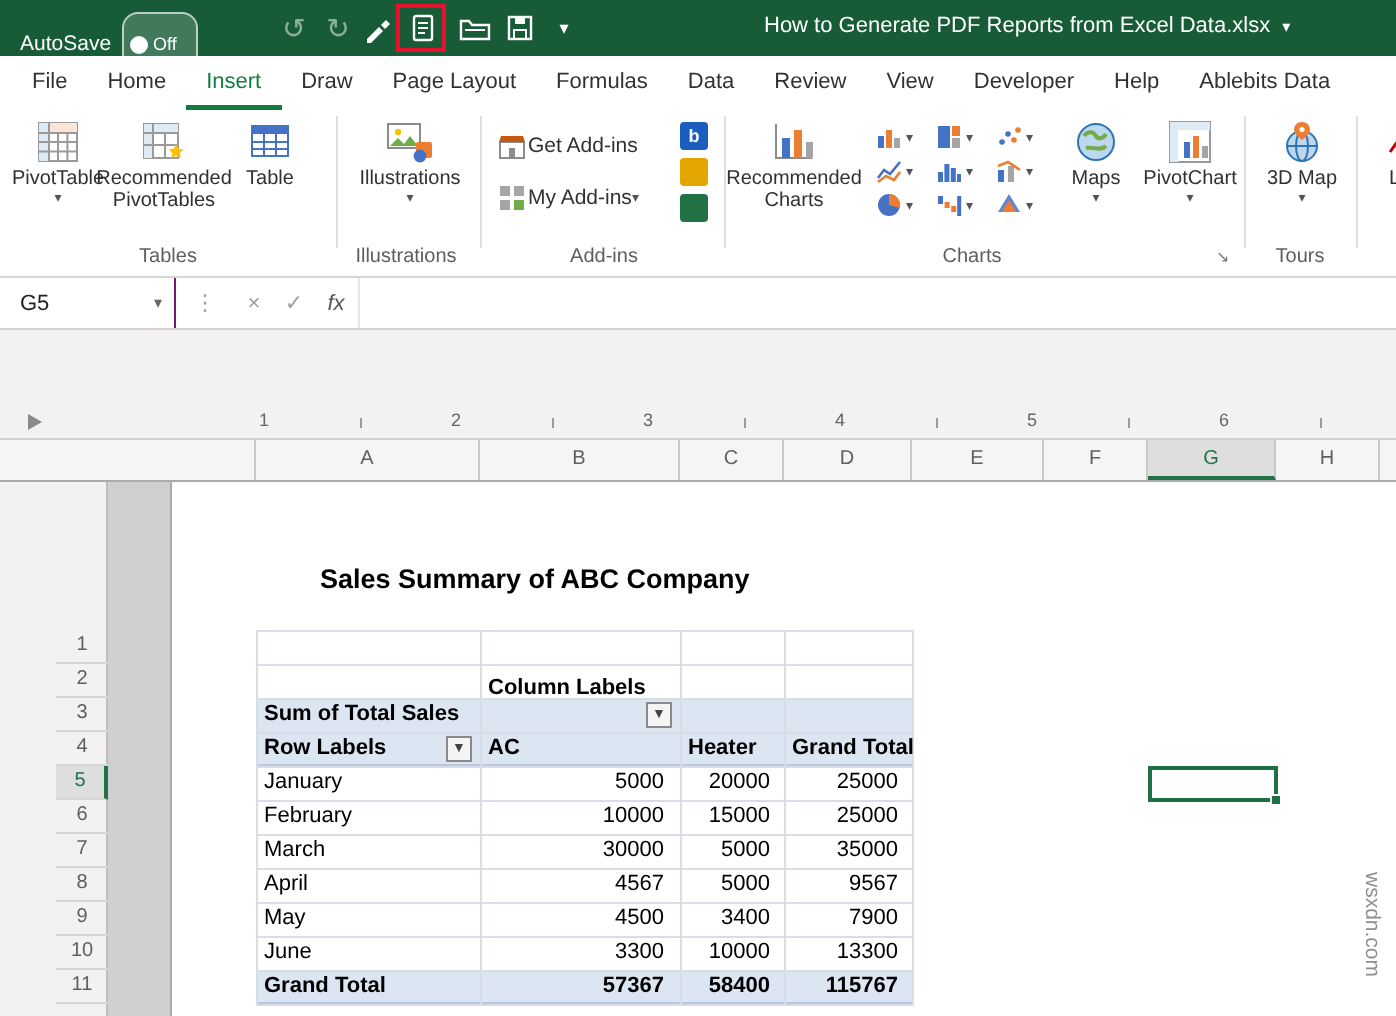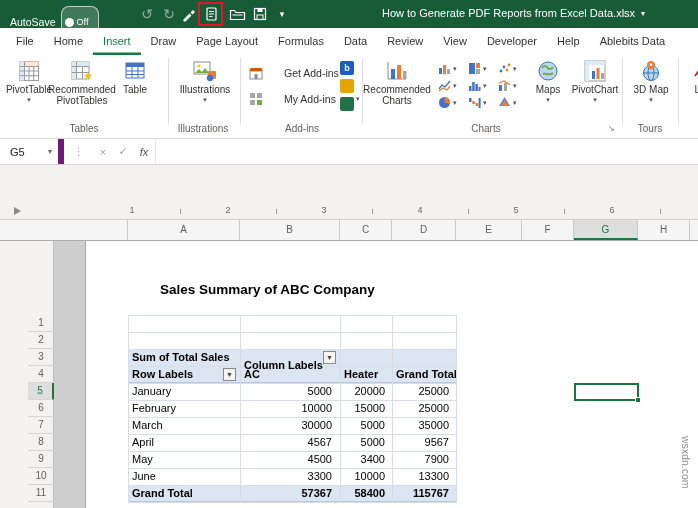--- a/index.html
+++ b/index.html
@@ -27,34 +27,34 @@
   .tab { padding:0 10px; line-height:26px; font-size:11px; color:#323130; white-space:nowrap; }
   .tab.active { color:#107C41; box-shadow:inset 0 -2.5px 0 #107C41; }
 
   
   .ribbon { position:absolute; left:0; top:55px; width:698px; height:84px; background:#fff; border-bottom:1px solid #D8D6D4; }
   .bigbtn { position:absolute; top:3px; height:64px; display:flex; flex-direction:column; align-items:center;
             font-size:10px; color:#323130; text-align:center; cursor:default; }
   .bicon { height:26px; display:flex; align-items:center; }
   .blabel { line-height:11px; }
   .bcaret { font-size:7px; color:#555; line-height:9px; }
-  .smallrow { position:absolute; display:flex; align-items:center; gap:20px; font-size:10.5px; color:#323130; }
+  .smallrow { position:absolute; display:flex; align-items:center; gap:0; font-size:10.5px; color:#323130; }
   .scaret { font-size:7px; color:#555; }
   .chartbtn { position:absolute; display:flex; align-items:center; gap:2px; }
   .miniaddin { position:absolute; width:14px; height:14px; border-radius:2px; font-size:9px; color:#fff;
                display:flex; align-items:center; justify-content:center; font-weight:bold; }
   .gdiv { position:absolute; top:3px; height:66px; width:1px; background:#E1DFDD; }
   .grouplabel { position:absolute; top:68px; font-size:10px; color:#605E5C; text-align:center; line-height:12px; }
   .launcher { position:absolute; top:69px; font-size:8px; color:#777; }
 
   
   .fbar { position:absolute; left:0; top:139px; width:698px; height:26px; background:#fff;
           border-bottom:1px solid #D4D2CF; display:flex; align-items:center; }
-  .namebox { width:64px; height:25px; display:flex; align-items:center; padding-left:10px; font-size:11px; color:#222;
-             border-right:6px solid #701a75; }
+  .namebox { width:88px; height:25px; display:flex; align-items:center; padding-left:10px; font-size:11px; color:#222;
+             border-right:1px solid #701a75; }
   .nbcaret { margin-left:auto; margin-right:6px; font-size:8px; color:#666; }
   .fdots { padding:0 9px; color:#A19F9D; font-size:11px; }
   .fxi { width:20px; text-align:center; color:#A19F9D; font-size:11px; }
   .fxl { width:22px; text-align:center; color:#555; font-size:11px; font-style:italic; }
   .finput { flex:1; height:100%; border-left:1px solid #E8E6E4; }
 
   
   .gap { position:absolute; left:0; top:165px; width:698px; height:38px; background:#F3F2F1; }
   .ruler { position:absolute; left:0; top:203px; width:698px; height:17px; background:#F3F2F1; border-bottom:1px solid #D0CECC; }
   .rnum { position:absolute; top:2px; font-size:9px; color:#666; transform:translateX(-50%); }
@@ -462,21 +462,21 @@
   <div class="gh" style="top:383px"></div>
   <div class="gh" style="top:400px"></div>
   <div class="gh" style="top:417px"></div>
   <div class="gh" style="top:434px"></div>
   <div class="gh" style="top:451px"></div>
   <div class="gh" style="top:468px"></div>
   <div class="gh" style="top:485px"></div>
   <div class="gh" style="top:502px"></div>
 
   <div class="c b" style="left:132px;top:349px;width:104px">Sum of Total Sales</div>
-  <div class="c b" style="left:244px;top:357px;width:76px">Column Labels</div>
+  <div class="c b" style="left:244px;top:336px;width:76px">Column Labels</div>
   <span class="fbtn" style="left:323px;top:351px">▼</span>
 
   <div class="c b" style="left:132px;top:366px;width:70px">Row Labels</div>
   <span class="fbtn" style="left:223px;top:368px">▼</span>
   <div class="c b" style="left:244px;top:366px;width:60px">AC</div>
   <div class="c b" style="left:344px;top:366px;width:44px">Heater</div>
   <div class="c b" style="left:396px;top:366px;width:56px">Grand Total</div>
 
   <div class="c" style="left:132px;top:383px;width:88px">January</div>
   <div class="c num" style="left:240px;top:383px;width:94px">5000</div>

